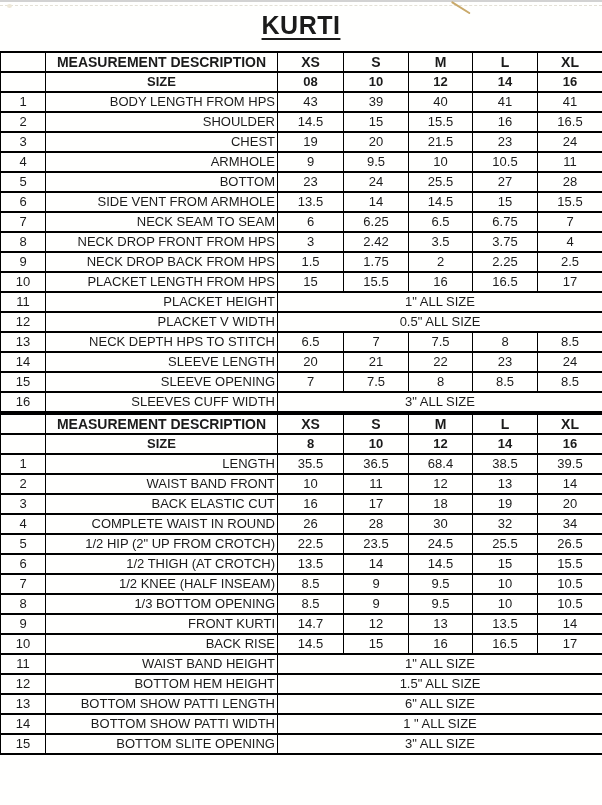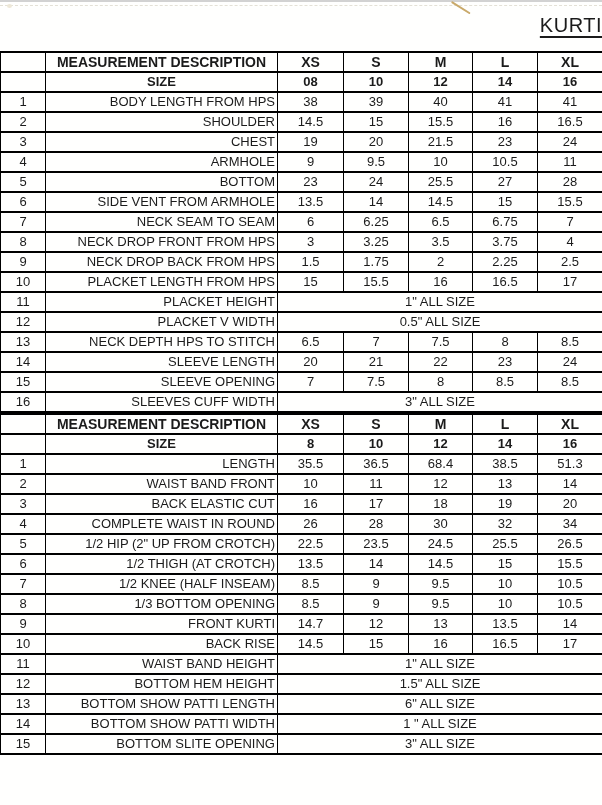--- a/index.html
+++ b/index.html
@@ -25,23 +25,23 @@
     background: #c9a96a;
     transform: rotate(32deg);
     transform-origin: left top;
     border-radius: 1px;
   }
   .tan-dot {
     position: absolute; top: 4px; left: 7px; width: 5px; height: 4px;
     background: #eee8d8; border-radius: 50%;
   }
   .title {
-    text-align: right;
-    font-weight: normal;
-    font-size: 20px;
+    text-align: center;
+    font-weight: bold;
+    font-size: 25px;
     letter-spacing: 0.5px;
   }
   .title-kurti {
     margin: 10px 0 11px 0;
     line-height: 30px;
     text-decoration: underline;
     text-decoration-thickness: 2px;
     text-underline-offset: 4px;
   }
   .title-pant {
@@ -114,21 +114,21 @@
             <td>SIZE</td>
             <td>08</td>
             <td>10</td>
             <td>12</td>
             <td>14</td>
             <td>16</td>
           </tr>
           <tr>
             <td>1</td>
             <td class="desc">BODY LENGTH FROM HPS</td>
-            <td>38</td>
+            <td>43</td>
             <td>39</td>
             <td>40</td>
             <td>41</td>
             <td>41</td>
           </tr>
           <tr>
             <td>2</td>
             <td class="desc">SHOULDER</td>
             <td>14.5</td>
             <td>15</td>
@@ -178,21 +178,21 @@
             <td>6</td>
             <td>6.25</td>
             <td>6.5</td>
             <td>6.75</td>
             <td>7</td>
           </tr>
           <tr>
             <td>8</td>
             <td class="desc">NECK DROP FRONT FROM HPS</td>
             <td>3</td>
-            <td>3.25</td>
+            <td>2.42</td>
             <td>3.5</td>
             <td>3.75</td>
             <td>4</td>
           </tr>
           <tr>
             <td>9</td>
             <td class="desc">NECK DROP BACK FROM HPS</td>
             <td>1.5</td>
             <td>1.75</td>
             <td>2</td>
@@ -284,21 +284,21 @@
             <td>14</td>
             <td>16</td>
           </tr>
           <tr>
             <td>1</td>
             <td class="desc">LENGTH</td>
             <td>35.5</td>
             <td>36.5</td>
             <td>68.4</td>
             <td>38.5</td>
-            <td>51.3</td>
+            <td>39.5</td>
           </tr>
           <tr>
             <td>2</td>
             <td class="desc">WAIST BAND FRONT</td>
             <td>10</td>
             <td>11</td>
             <td>12</td>
             <td>13</td>
             <td>14</td>
           </tr>

